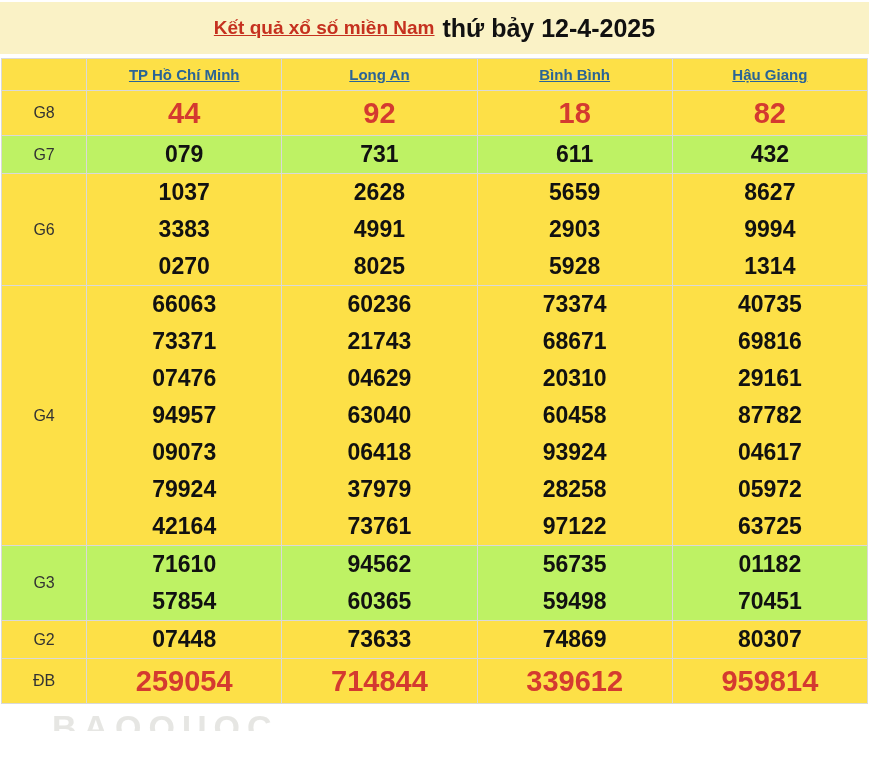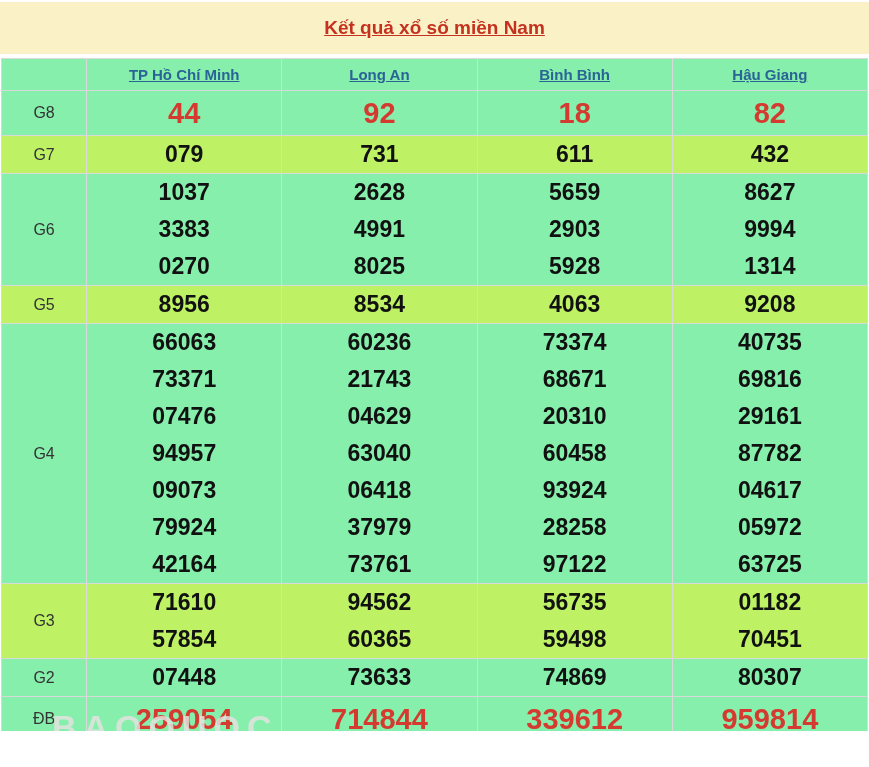--- a/index.html
+++ b/index.html
@@ -46,21 +46,21 @@
     width: 867px;
     margin: 4px 1px 0 1px;
     border-collapse: collapse;
     table-layout: fixed;
   }
   table.results td, table.results th {
     border: 1px solid #d9d9d9;
     padding: 0;
     text-align: center;
     vertical-align: middle;
-    background: #86efac;
+    background: #fde047;
   }
   col.c-label { width: 85px; }
   col.c-data  { width: 195px; }
 
   thead th {
     height: 31px;
     background: #fbfbfa;
     font-size: 15px;
     font-weight: bold;
   }
@@ -103,20 +103,21 @@
     pointer-events: none;
   }
 </style>
 </head>
 <body>
 
 <div class="page">
 
   <div class="banner">
     <span class="title-link">Kết quả xổ số miền Nam</span>
+    <span class="title-date">thứ bảy 12-4-2025</span>
   </div>
 
   <table class="results">
     <colgroup>
       <col class="c-label">
       <col class="c-data">
       <col class="c-data">
       <col class="c-data">
       <col class="c-data">
     </colgroup>
@@ -182,35 +183,20 @@
           </td>
           <td>
             <div class="num">5659</div>
             <div class="num">2903</div>
             <div class="num">5928</div>
           </td>
           <td>
             <div class="num">8627</div>
             <div class="num">9994</div>
             <div class="num">1314</div>
-          </td>
-        </tr>
-        <tr class="striped">
-          <td class="label-cell">G5</td>
-          <td>
-            <div class="num">8956</div>
-          </td>
-          <td>
-            <div class="num">8534</div>
-          </td>
-          <td>
-            <div class="num">4063</div>
-          </td>
-          <td>
-            <div class="num">9208</div>
           </td>
         </tr>
         <tr>
           <td class="label-cell">G4</td>
           <td>
             <div class="num">66063</div>
             <div class="num">73371</div>
             <div class="num">07476</div>
             <div class="num">94957</div>
             <div class="num">09073</div>

